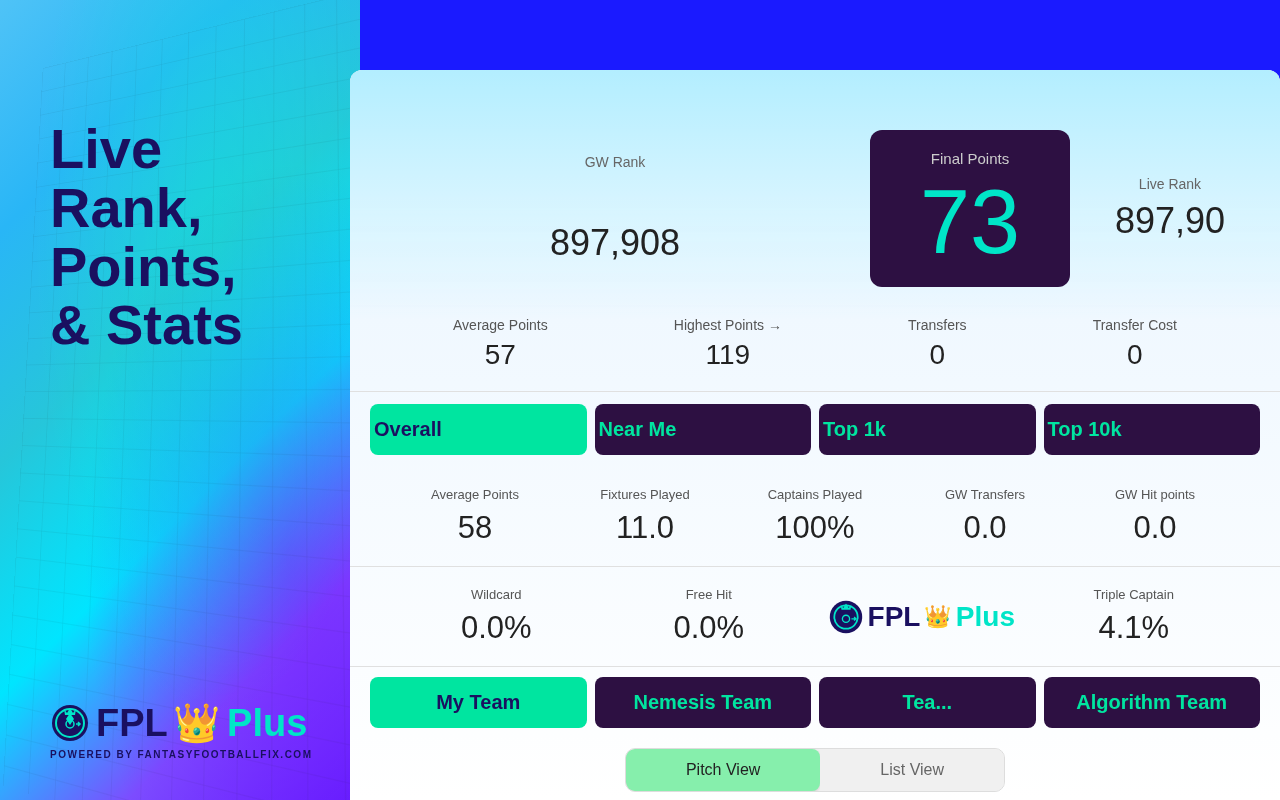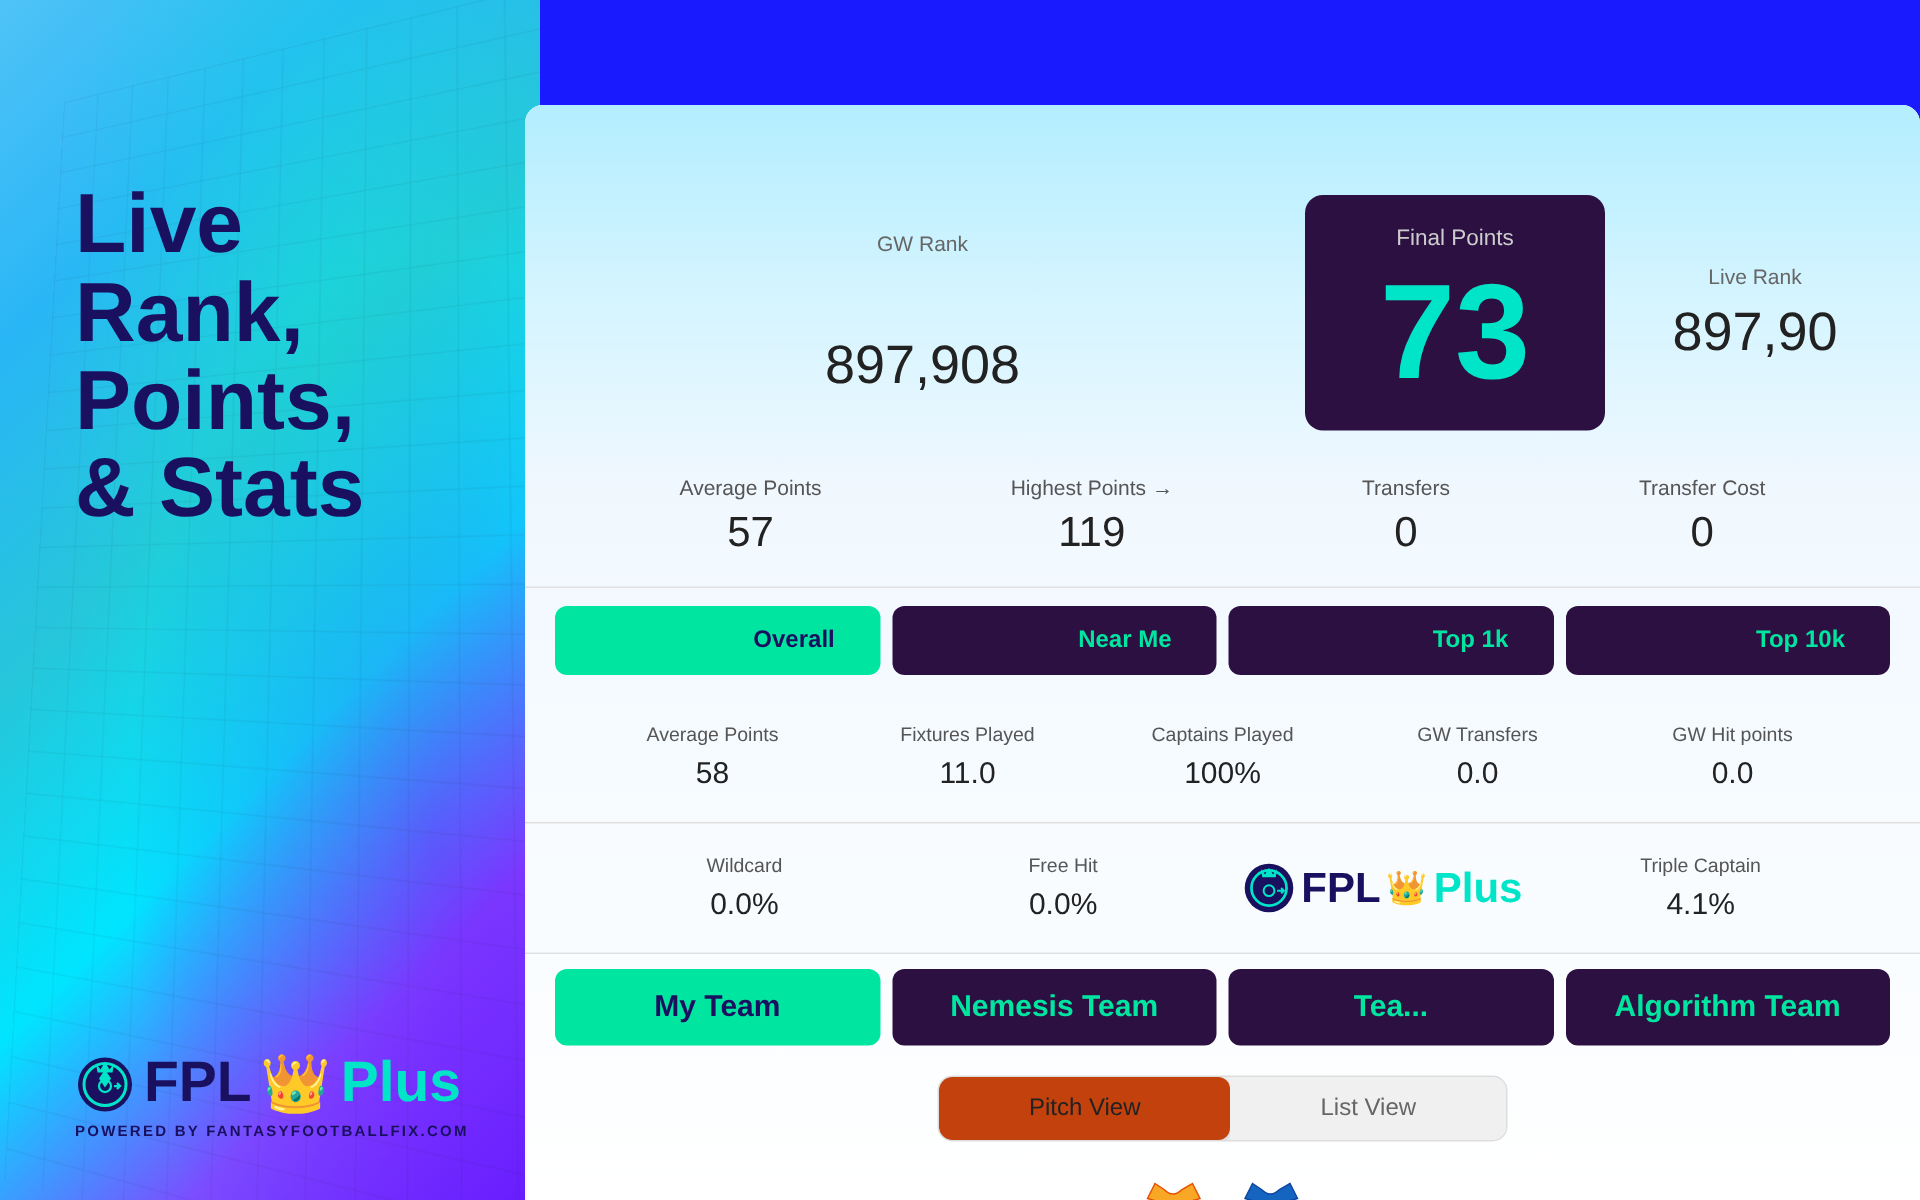--- a/index.html
+++ b/index.html
@@ -183,21 +183,21 @@
     }
 
     .final-points-label {
       font-size: 15px;
       color: #ccc;
       margin-bottom: 10px;
     }
 
     .final-points-value {
       font-size: 90px;
-      font-weight: 700;
+      font-weight: 400;
       color: #00e5c8;
       line-height: 1;
     }
 
     
     .stats-row {
       display: flex;
       justify-content: space-around;
       padding: 10px 40px 20px;
       border-bottom: 1px solid #e0e0e0;
@@ -227,27 +227,27 @@
     
     .tabs-row {
       display: flex;
       padding: 12px 20px;
       gap: 8px;
       overflow: hidden;
     }
 
     .tab-btn {
       flex: 1;
-      padding: 14px 30px;
+      padding: 14px 4px;
       border-radius: 8px;
       border: none;
-      font-size: 16px;
+      font-size: 20px;
       font-weight: 600;
       cursor: pointer;
-      text-align: right;
+      text-align: left;
     }
 
     .tab-btn-active {
       background: #00e5a0;
       color: #1a1060;
     }
 
     .tab-btn-inactive {
       background: #2d1042;
       color: #00e5a0;
@@ -269,21 +269,21 @@
     }
 
     .stats-grid-label {
       font-size: 13px;
       color: #555;
       margin-bottom: 8px;
       text-align: center;
     }
 
     .stats-grid-value {
-      font-size: 20px;
+      font-size: 31px;
       font-weight: 300;
       color: #222;
     }
 
     
     .stats-grid-2 {
       display: grid;
       grid-template-columns: repeat(4, 1fr);
       padding: 20px 40px;
       gap: 0;
@@ -356,21 +356,21 @@
 
     .view-btn {
       padding: 12px 60px;
       border: none;
       font-size: 16px;
       font-weight: 500;
       cursor: pointer;
     }
 
     .view-btn-active {
-      background: #c2410c;
+      background: #86efac;
       color: #222;
       border-radius: 8px;
       box-shadow: 0 1px 3px rgba(0,0,0,0.15);
     }
 
     .view-btn-inactive {
       background: #f0f0f0;
       color: #666;
     }
 

